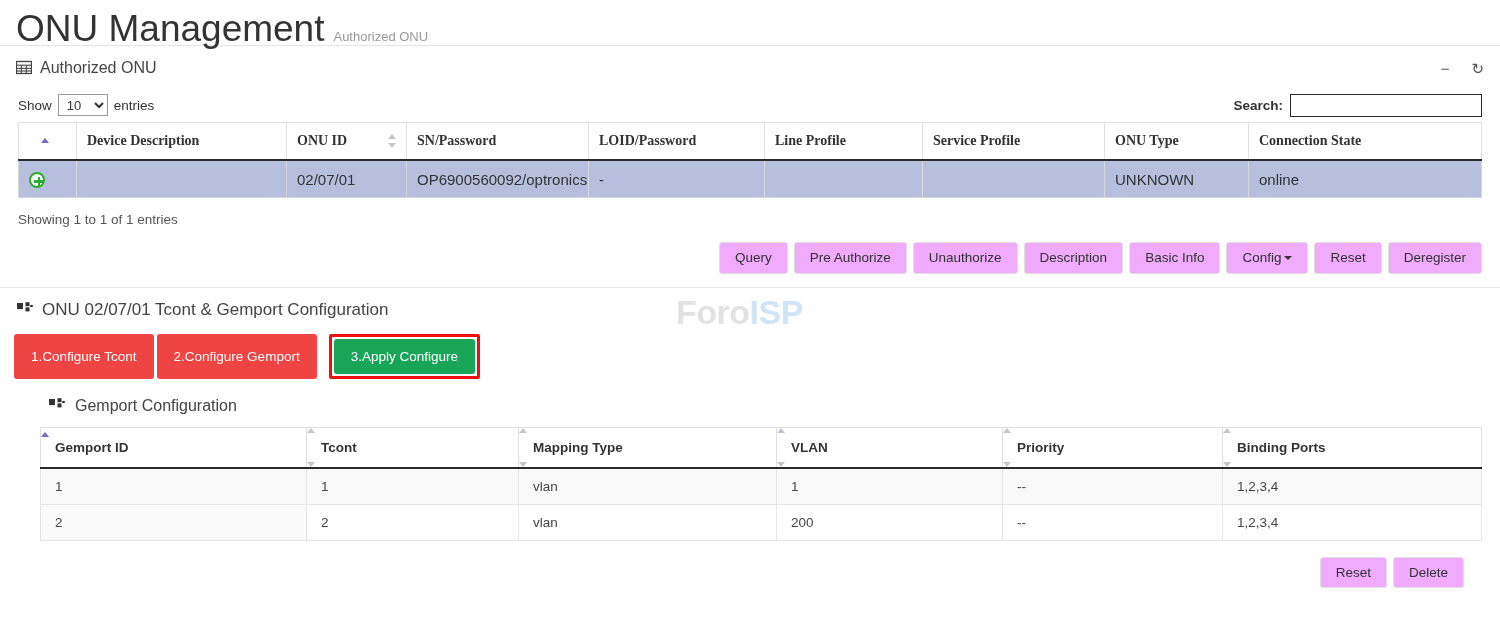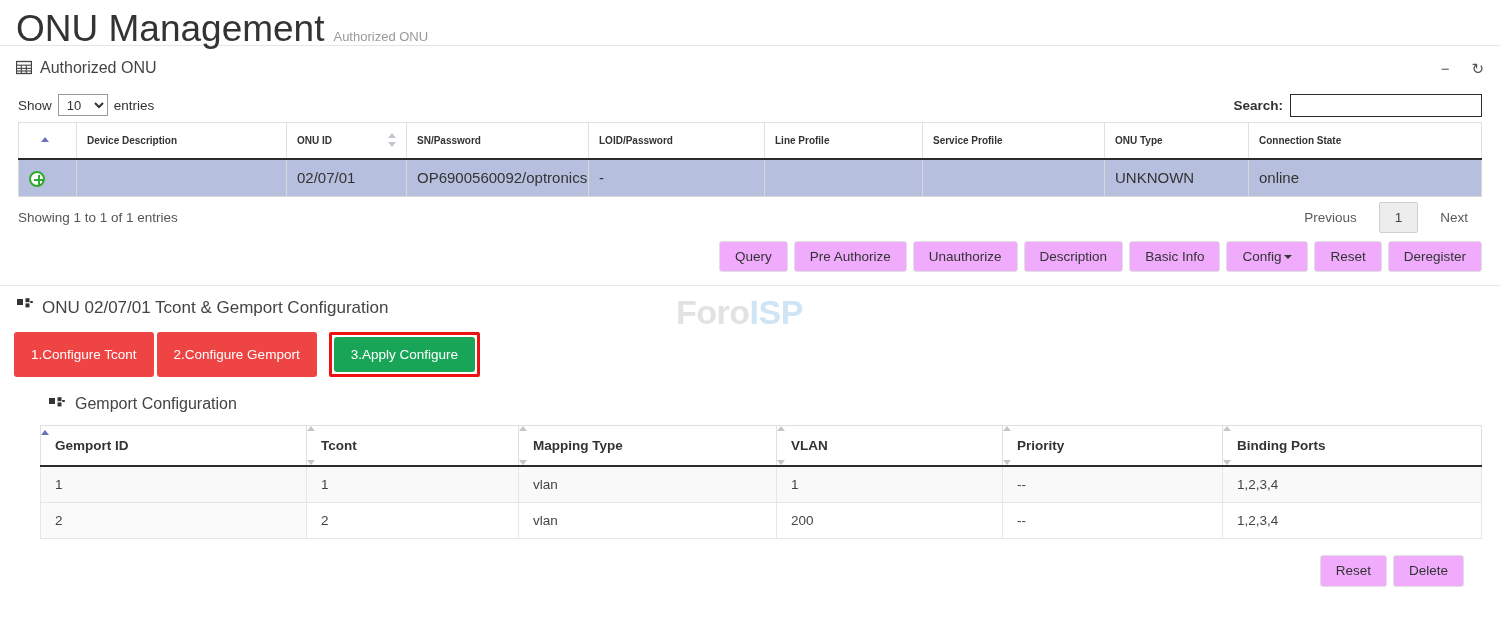--- a/index.html
+++ b/index.html
@@ -87,25 +87,26 @@
     table-layout: fixed;
   }
   table.dt thead th {
     background: #fff;
     border: 1px solid #e0e0e0;
     border-bottom: 2px solid #2b2b2b;
     text-align: left;
     font-weight: bold;
     color: #333;
     padding: 10px 10px;
-    font-size: 10px;
+    font-size: 14px;
     height: 36px;
     position: relative;
     white-space: nowrap;
     overflow: hidden;
+    font-family: Liberation Serif, serif;
   }
   table.dt thead th .sort {
     position: absolute; right: 9px; top: 50%; transform: translateY(-50%);
     width: 9px; height: 14px;
   }
   .sort .up, .sort .dn {
     position: absolute; left: 0; width: 0; height: 0;
     border-left: 4.5px solid transparent; border-right: 4.5px solid transparent;
   }
   .sort .up { top: 0px; border-bottom: 5px solid #c4c4cc; }
@@ -177,21 +178,21 @@
     border-left:4px solid transparent;border-right:4px solid transparent;border-top:4px solid #333;
   }
   .rule {
     border: 0; border-top: 1px solid #e8e8e8;
     margin: 13px 0 0 0;
     position: relative; z-index: 2;
   }
 
   
   .section-head {
-    display: flex; align-items: flex-start;
+    display: flex; align-items: center;
     padding: 12px 16px 6px 16px;
     position: relative; z-index: 2;
   }
   .section-title { font-size: 17px; color: #444; margin-left: 9px;}
   .tabs {
     display: flex; gap: 3px; padding: 8px 0 0 14px;
     position: relative; z-index: 2;
   }
   .tab {
     font-family: "Liberation Sans", sans-serif;
@@ -327,25 +328,20 @@
             <td></td>
             <td>UNKNOWN</td>
             <td class="cell-online">online</td>
           </tr>
         </tbody>
       </table>
     </div>
 
     <div class="dt-bottom">
       <span class="dt-info">Showing 1 to 1 of 1 entries</span>
-      <span class="dt-pager">
-        <button class="pg">Previous</button>
-        <button class="pg num">1</button>
-        <button class="pg">Next</button>
-      </span>
     </div>
 
     <div class="btn-row">
       <button class="btn"><span>Query</span></button>
       <button class="btn"><span>Pre Authorize</span></button>
       <button class="btn"><span>Unauthorize</span></button>
       <button class="btn"><span>Description</span></button>
       <button class="btn"><span>Basic Info</span></button>
       <button class="btn"><span>Config</span><i class="caret"></i></button>
       <button class="btn"><span>Reset</span></button>

